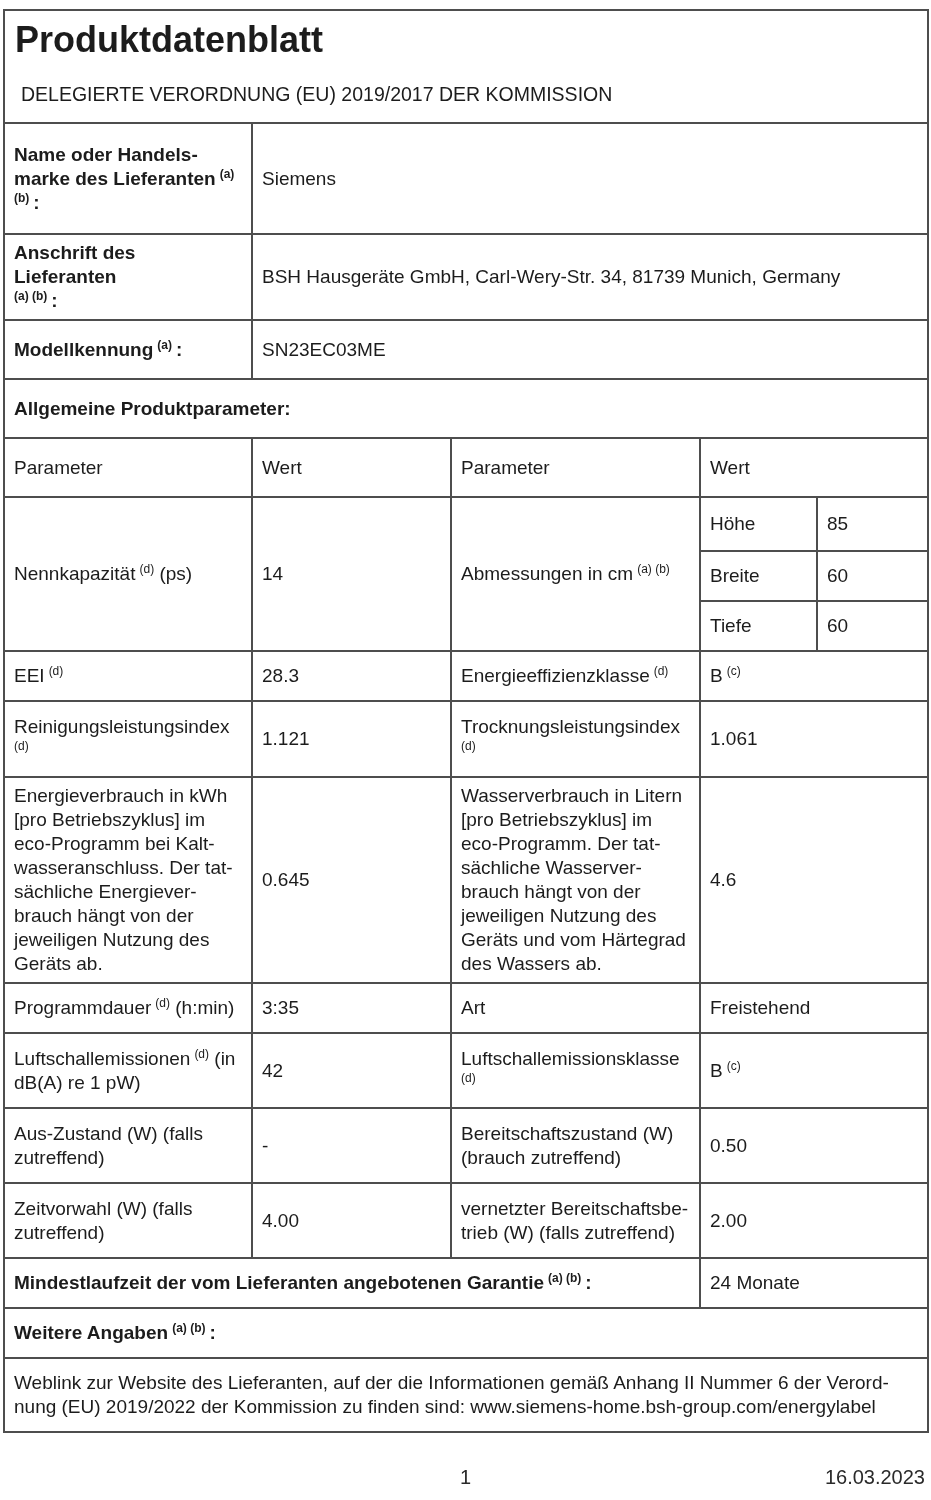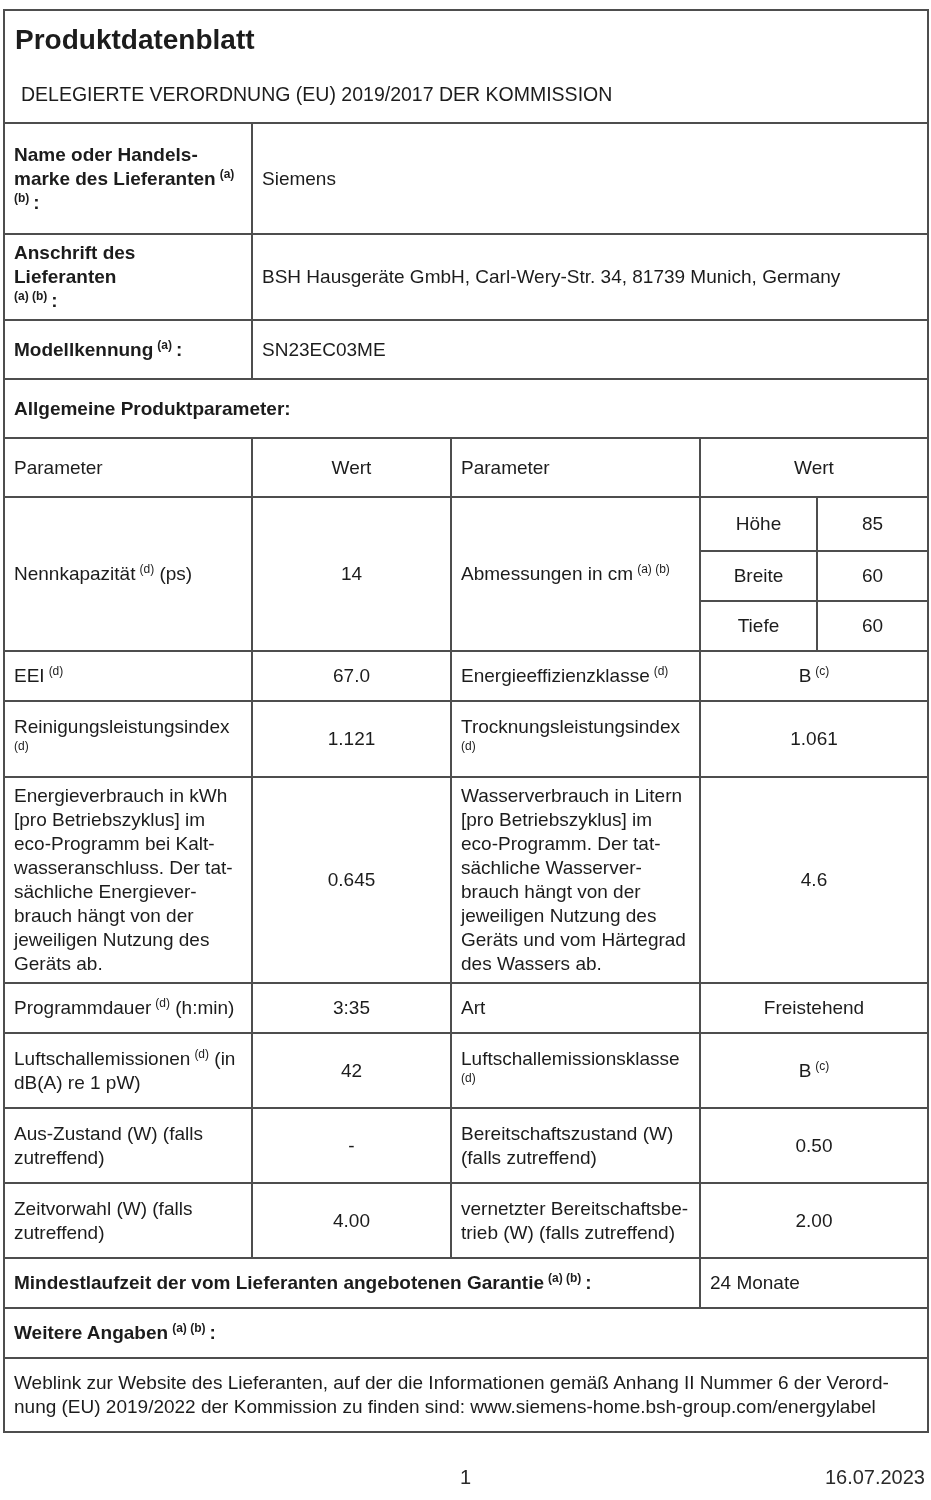--- a/index.html
+++ b/index.html
@@ -19,33 +19,33 @@
   }
   td {
     border: 2px solid #4e4e4e;
     vertical-align: middle;
     padding: 6px 9px;
     font-size: 19px;
     line-height: 24px;
     word-wrap: break-word;
   }
   .b { font-weight: bold; }
-  .c { text-align: center; }
+  .c { }
   .pre { white-space: pre-line; }
   sup {
     font-size: 12px;
     line-height: 0;
     vertical-align: baseline;
     position: relative;
     top: -7px;
     margin-left: 4px;
   }
   .colon { margin-left: 4px; }
   .title-cell { padding: 13px 10px 16px 10px; vertical-align: top; }
-  .doc-title { font-size: 28px; font-weight: bold; line-height: 32px; }
+  .doc-title { font-size: 36px; font-weight: bold; line-height: 32px; }
   .doc-subtitle { font-size: 19.5px; margin-top: 26px; margin-left: 6px; }
   tr.h96 { height: 111px; }
   tr.h77 { height: 77px; }
   tr.h49 { height: 59px; }
   tr.h54 { height: 54px; }
   tr.h50 { height: 50px; }
   tr.h76 { height: 76px; }
   tr.h192 { height: 192px; }
   tr.h75 { height: 75px; padding-left: 8px; }
   tr.h65 { height: 74px; }
@@ -126,21 +126,21 @@
       </tr>
       <tr class="h50">
         <td class="c">Tiefe</td>
         <td class="c">60</td>
       </tr>
 
       <tr class="h50">
         <td>
           <span>EEI</span><sup>(d)</sup>
         </td>
-        <td class="c">67.0</td>
+        <td class="c">28.3</td>
         <td>
           <span>Energieeffizienzklasse</span><sup>(d)</sup>
         </td>
         <td colspan="2" class="c">
           <span>B</span><sup>(c)</sup>
         </td>
       </tr>
 
       <tr class="h76">
         <td>
@@ -198,21 +198,21 @@
         <td colspan="2" class="c">
           <span>B</span><sup>(c)</sup>
         </td>
       </tr>
 
       <tr class="h75">
         <td class="pre">Aus-Zustand (W) (falls
 zutreffend)</td>
         <td class="c">-</td>
         <td class="pre">Bereitschaftszustand (W)
-(falls zutreffend)</td>
+(brauch zutreffend)</td>
         <td colspan="2" class="c">0.50</td>
       </tr>
 
       <tr class="h75">
         <td class="pre">Zeitvorwahl (W) (falls
 zutreffend)</td>
         <td class="c">4.00</td>
         <td class="pre">vernetzter Bereitschaftsbe-
 trieb (W) (falls zutreffend)</td>
         <td colspan="2" class="c">2.00</td>
@@ -235,14 +235,14 @@
         <td colspan="5" class="pre">Weblink zur Website des Lieferanten, auf der die Informationen gemäß Anhang II Nummer 6 der Verord-
 nung (EU) 2019/2022 der Kommission zu finden sind: www.siemens-home.bsh-group.com/energylabel</td>
       </tr>
 
     </tbody>
   </table>
 </div>
 
 <div class="footer">
   <span class="pagenum">1</span>
-  <span class="date">16.07.2023</span>
+  <span class="date">16.03.2023</span>
 </div>
 
 </body></html>

